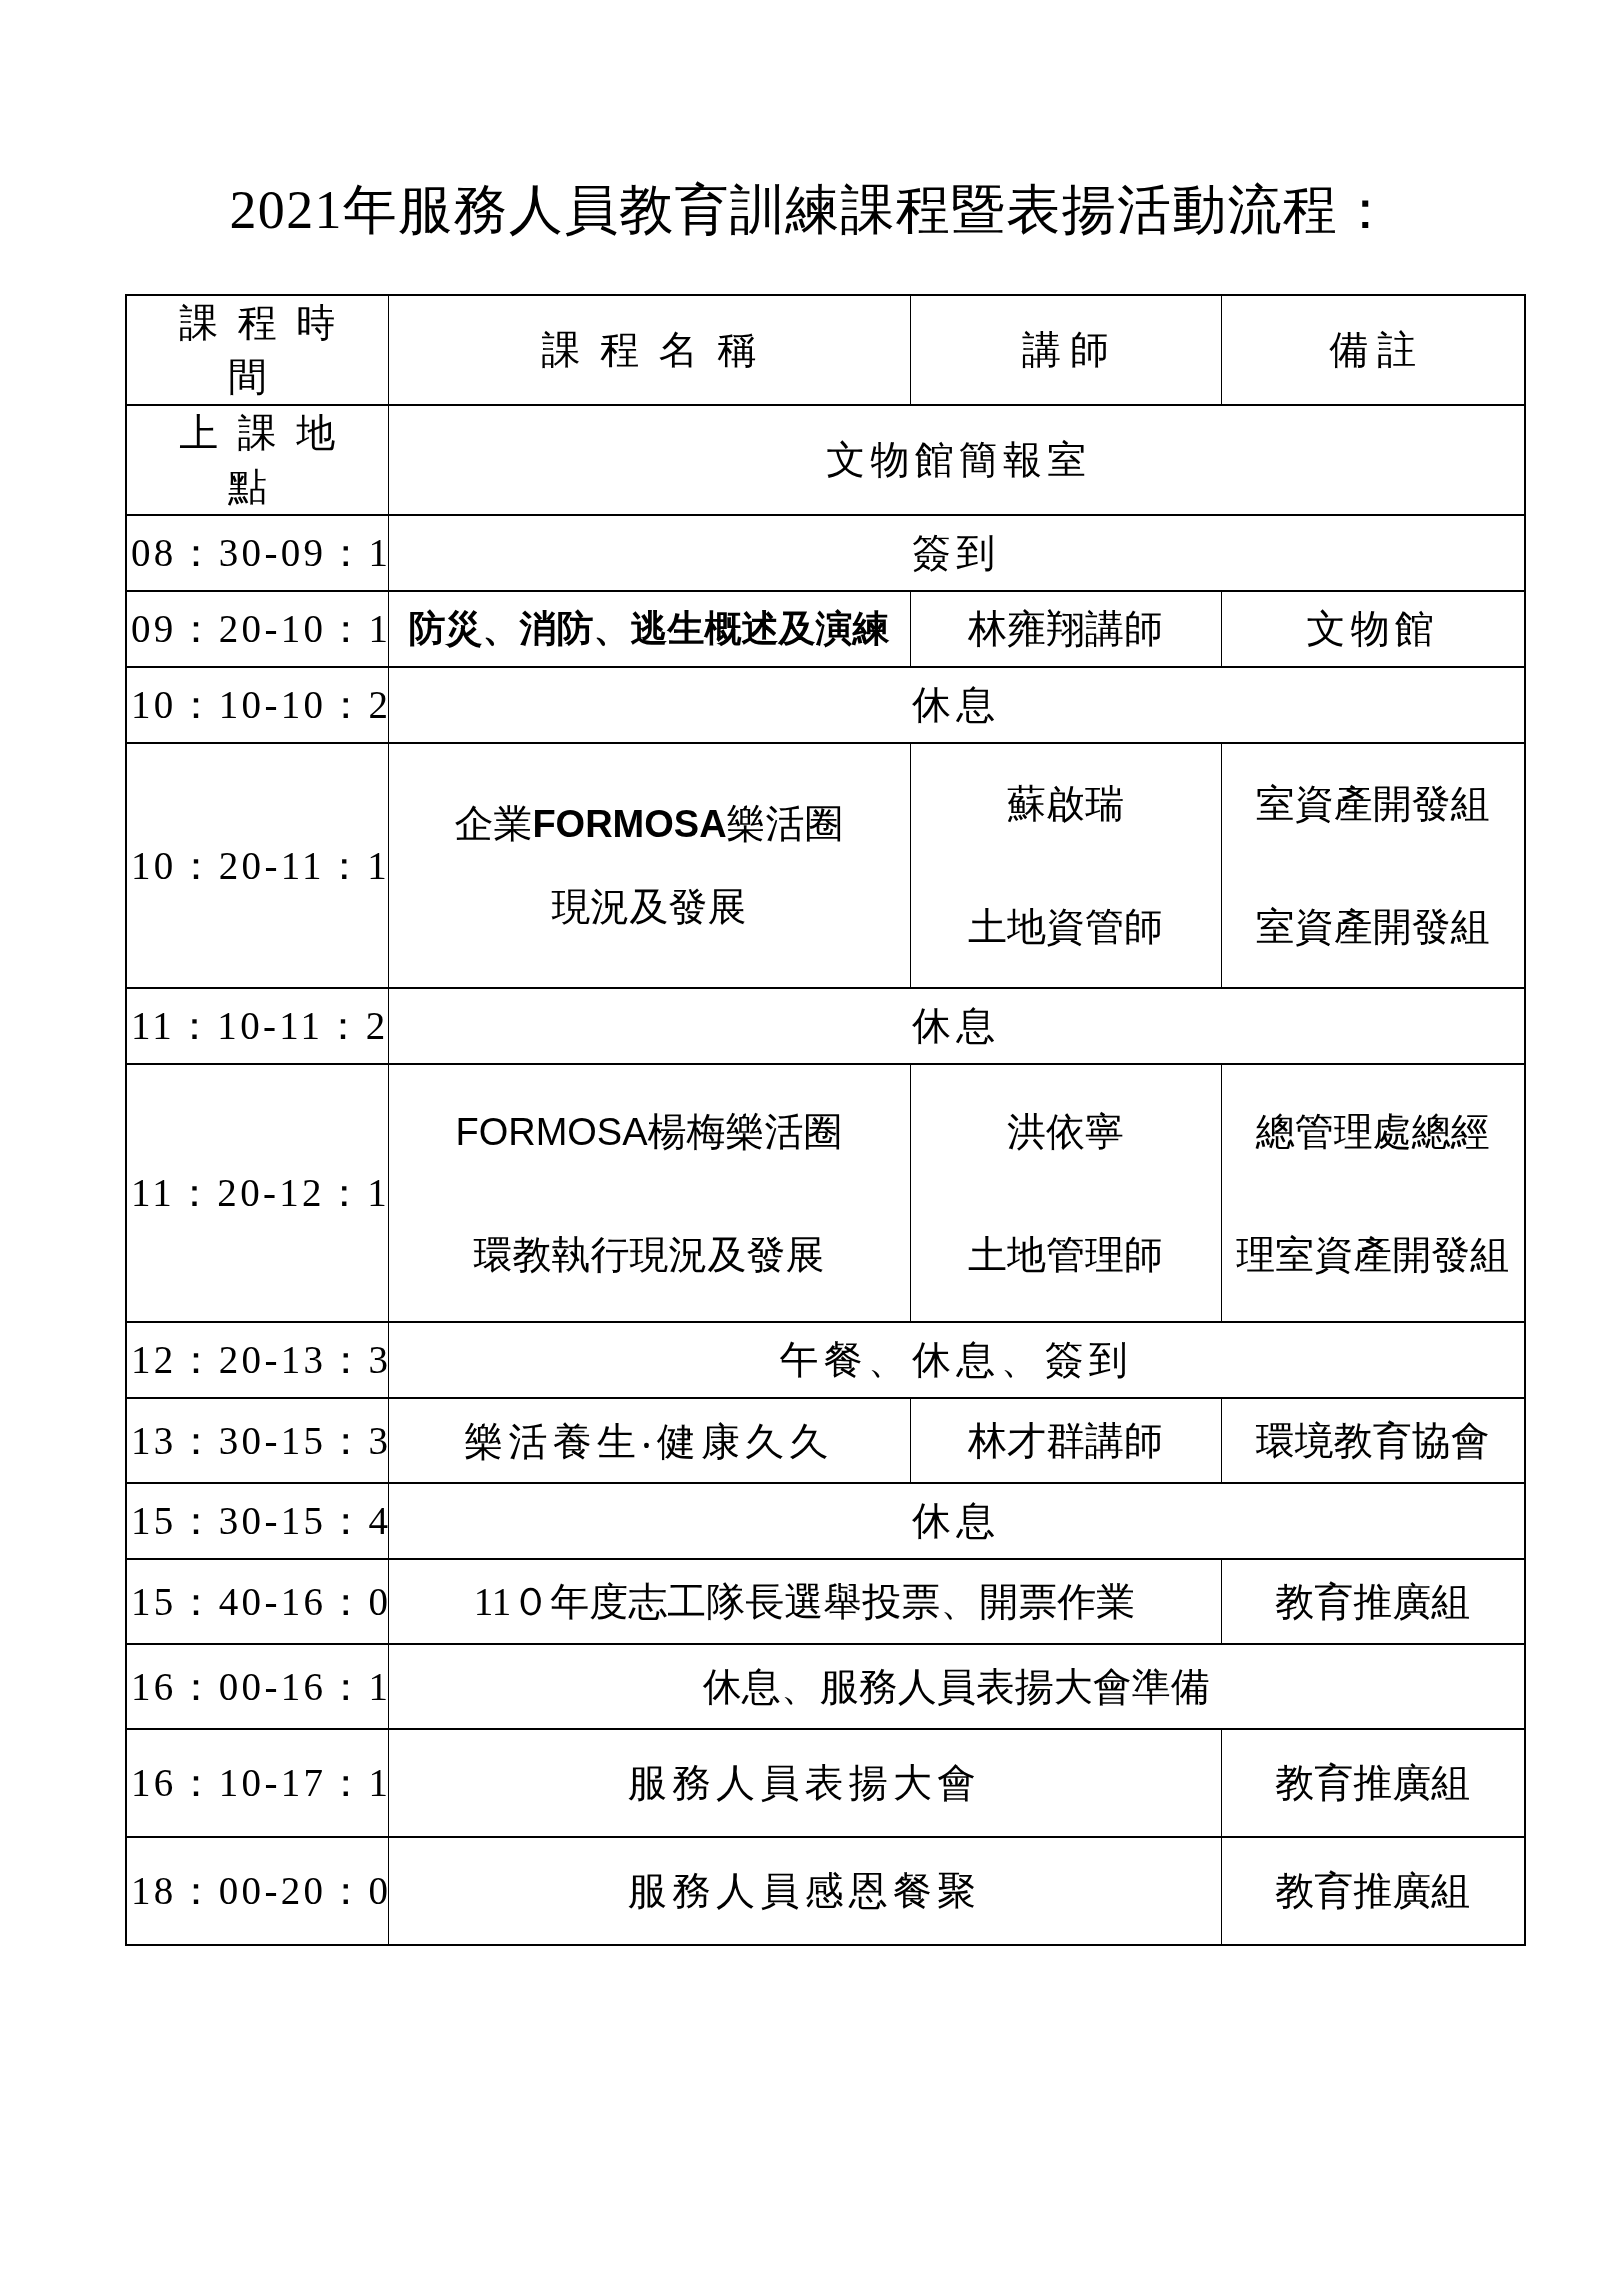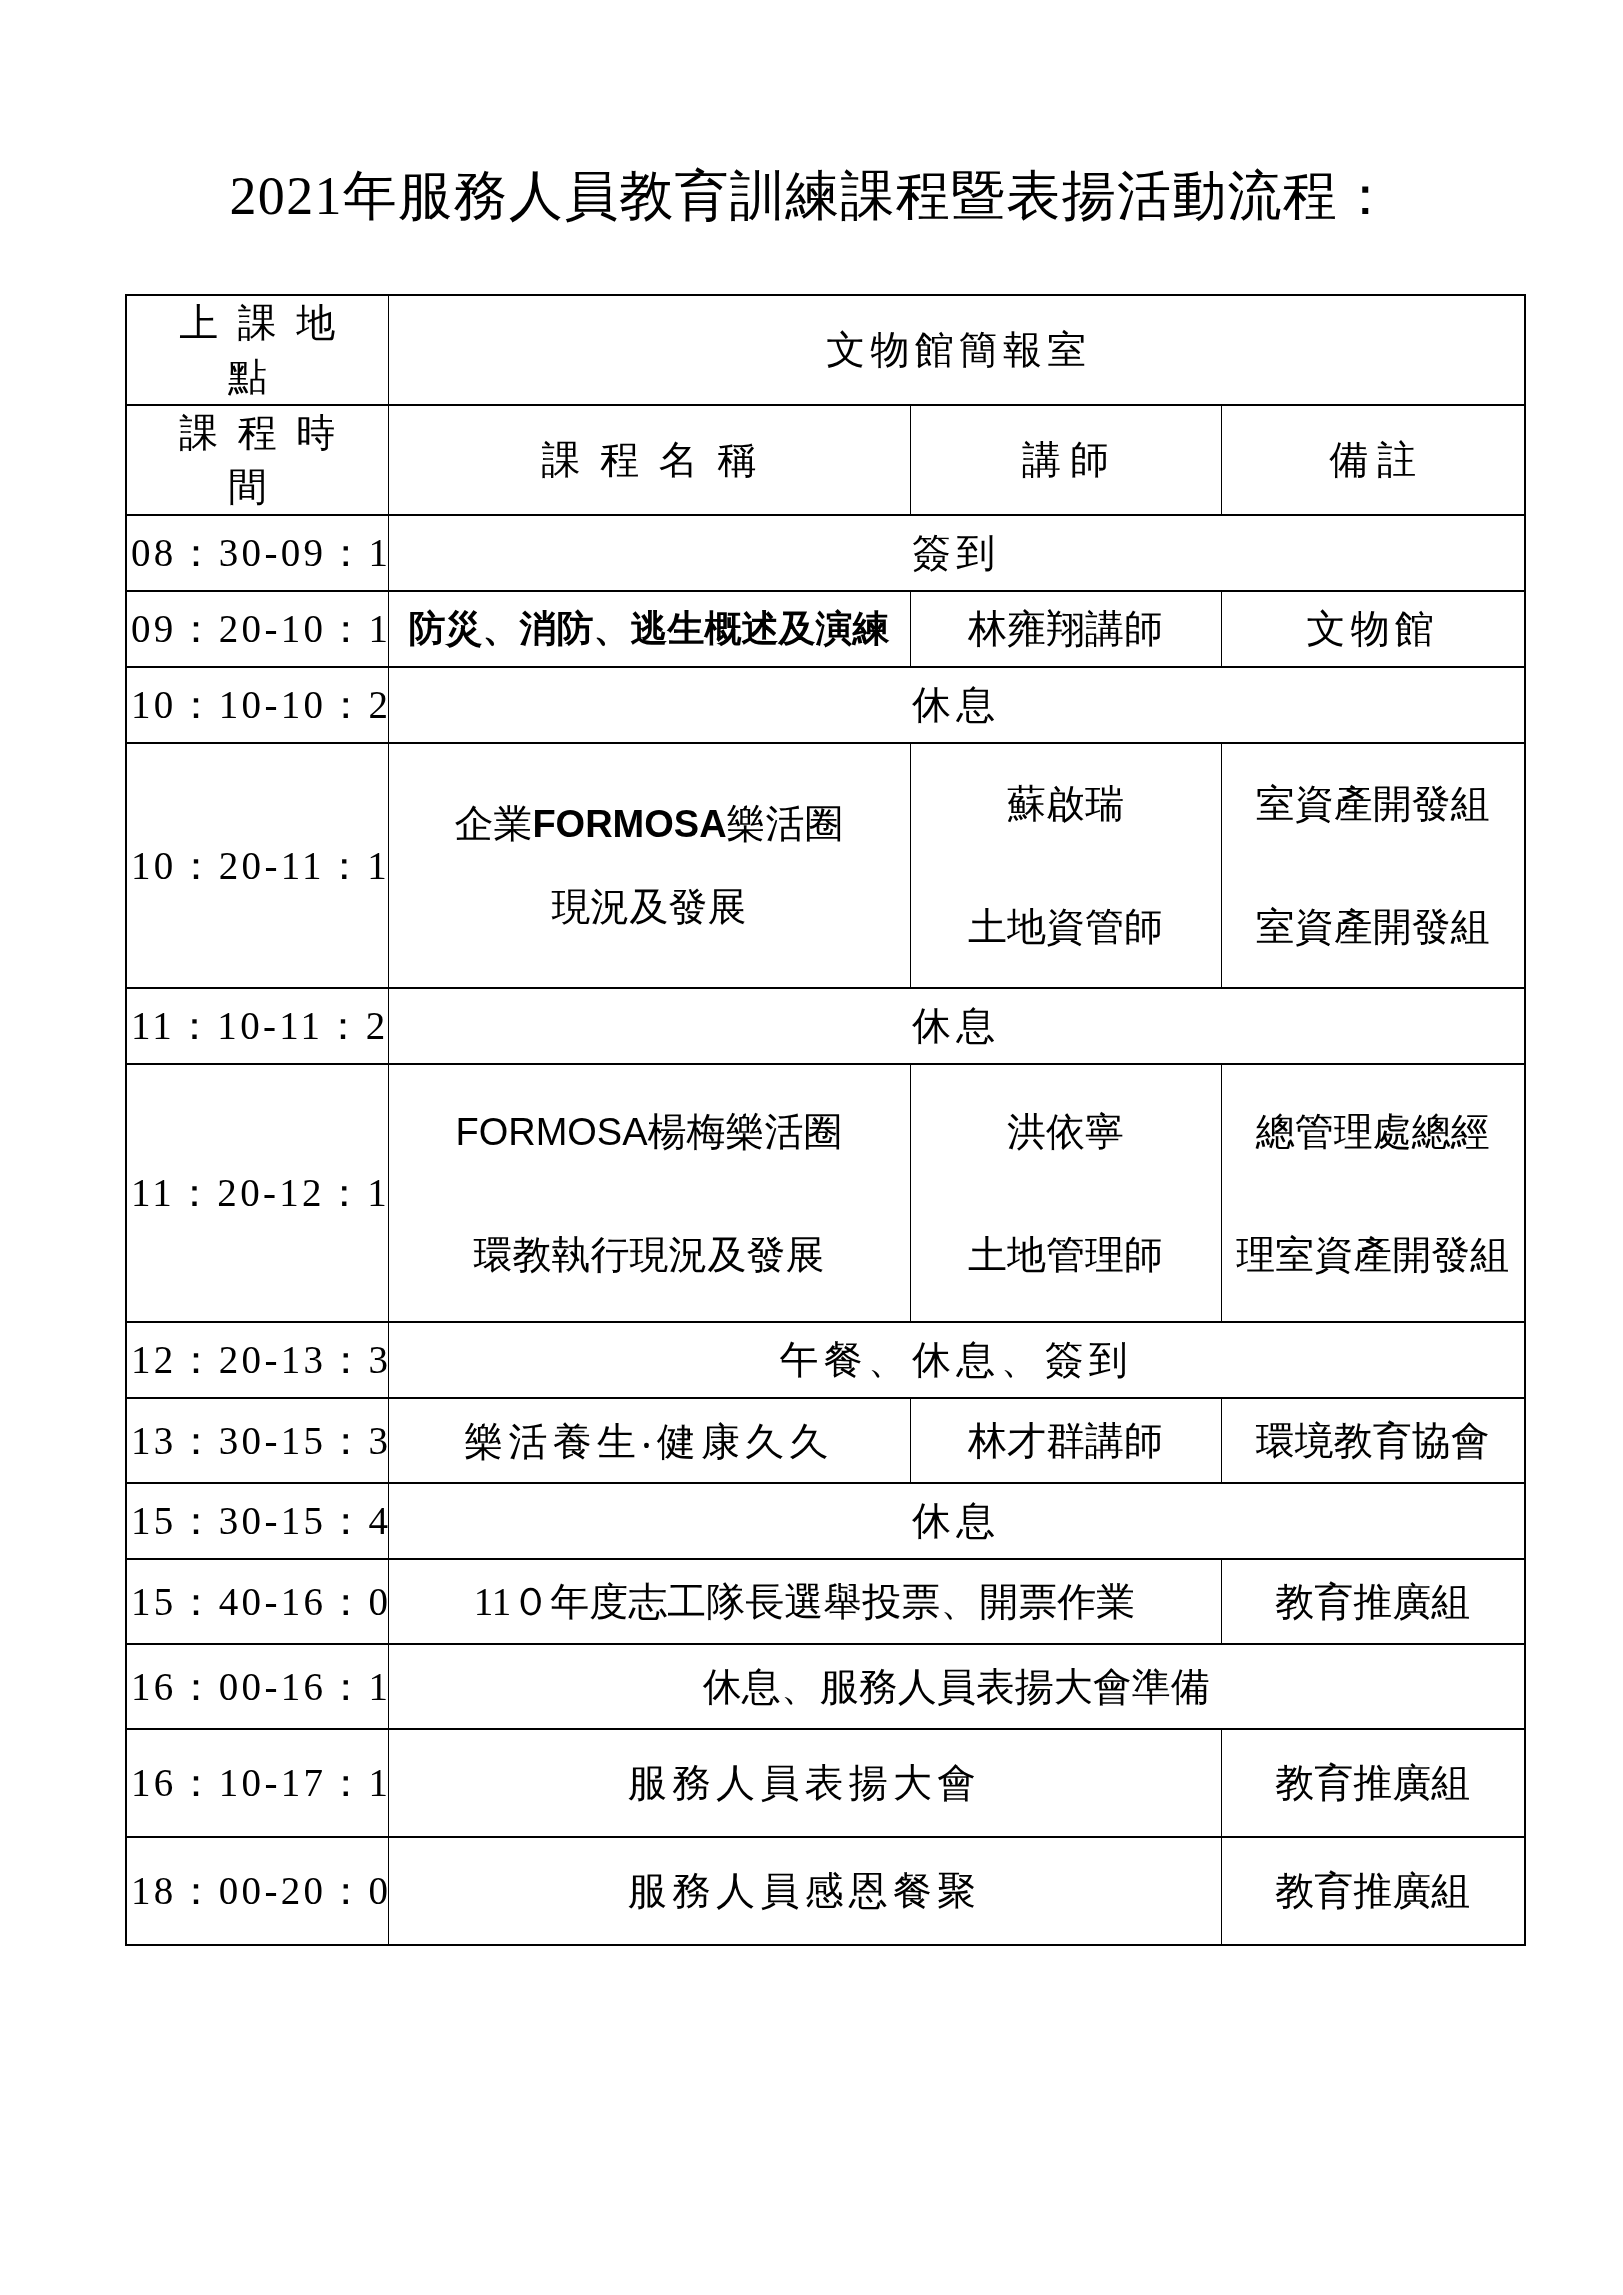--- a/index.html
+++ b/index.html
@@ -2,21 +2,21 @@
 <html style="font-size:10.5px"><head>
 <meta charset="utf-8">
 <style>
   html,body{margin:0;padding:0;}
   body{
     width:1623px;height:2295px;background:#ffffff;color:#000000;
     font-family:"Liberation Serif","DejaVu Serif",serif;
     position:relative;
   }
   .doc-title{
-    position:absolute;top:160px;left:0;right:0;
+    position:absolute;top:174px;left:0;right:0;
     text-align:center;font-size:54px;font-weight:500;
     letter-spacing:1.3px;white-space:nowrap;
   }
   table.schedule{
     position:absolute;left:125px;top:294px;
     width:1399px;table-layout:fixed;
     border-collapse:collapse;border:2.6px solid #000;
   }
   td{
     border-left:1.3px solid #000;border-right:1.3px solid #000;
@@ -49,30 +49,30 @@
 
 <table class="schedule">
   <colgroup>
     <col style="width:262px">
       <col style="width:522px">
       <col style="width:311px">
       <col style="width:304px">
   </colgroup>
 
   <tbody>
-      <tr style="height:73px">
-    <td class="hdr">上課地點</td>
-    <td colspan="3" class="loc-val">文物館簡報室</td>
-  </tr>
-
-  <tr style="height:71px">
+      <tr style="height:71px">
     <td class="hdr">課程時間</td>
     <td class="hdr">課程名稱</td>
     <td class="hdr-sm">講師</td>
     <td class="hdr-sm">備註</td>
+  </tr>
+
+  <tr style="height:73px">
+    <td class="hdr">上課地點</td>
+    <td colspan="3" class="loc-val">文物館簡報室</td>
   </tr>
 
   <tr style="height:76px">
     <td class="time">08：30-09：10</td>
     <td colspan="3" class="spanned">簽到</td>
   </tr>
 
   <tr style="height:76px">
     <td class="time">09：20-10：10</td>
     <td class="tight">防災、消防、逃生概述及演練</td>

